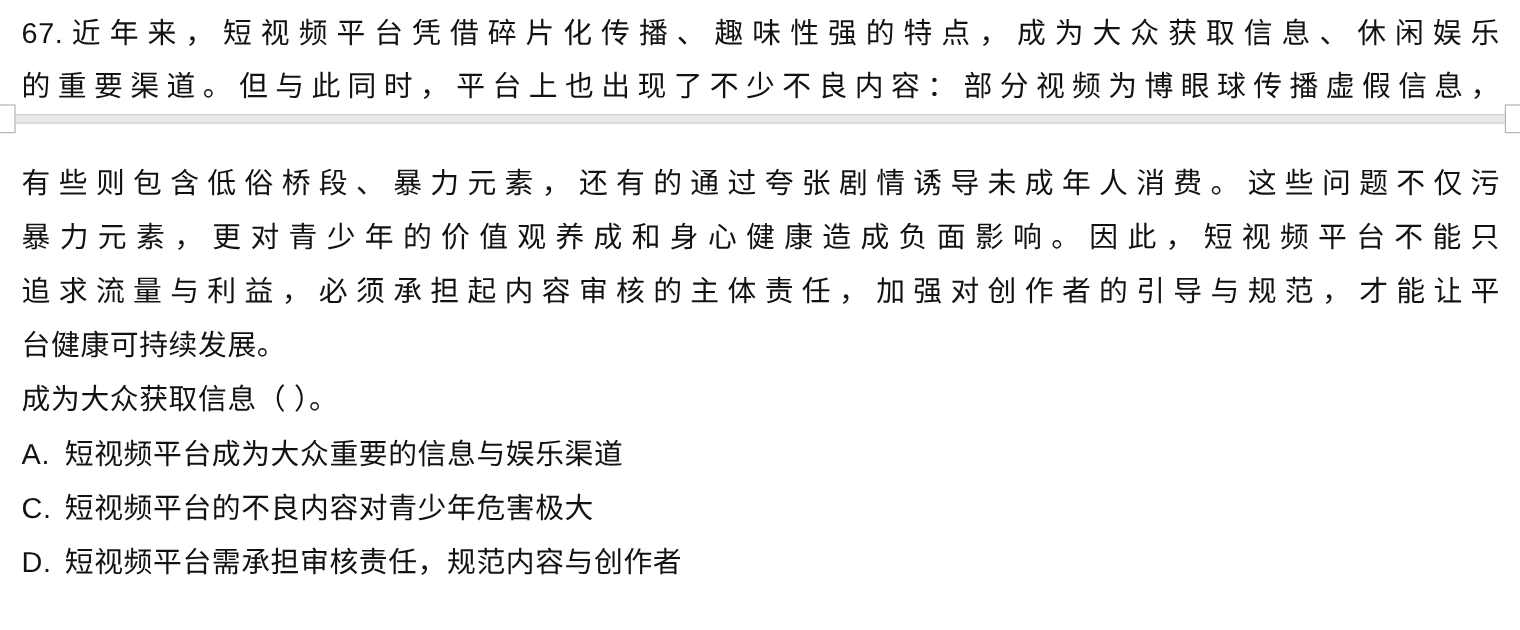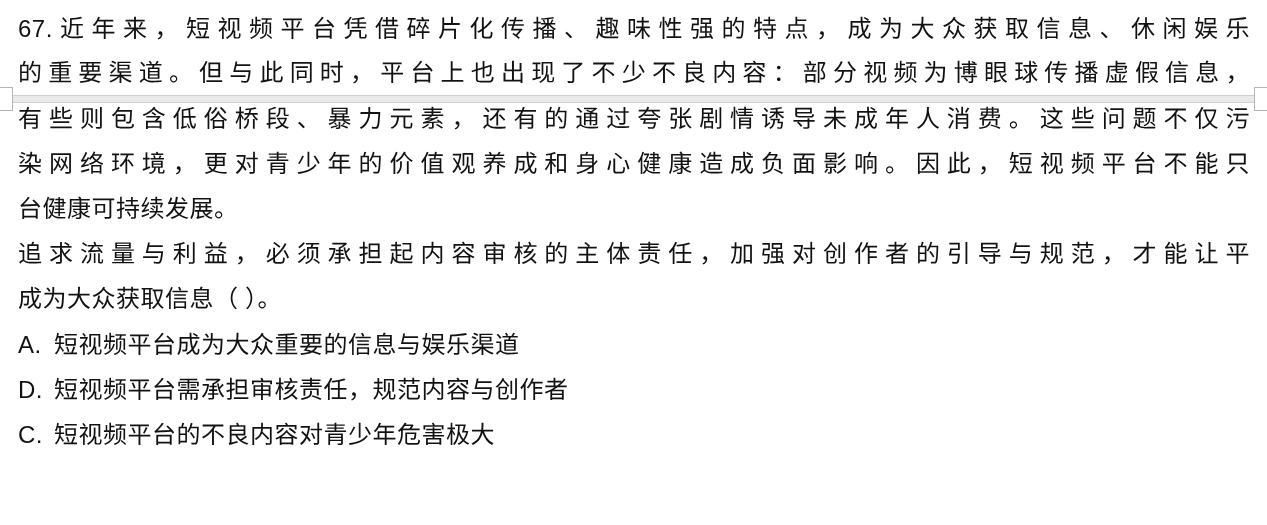--- a/index.html
+++ b/index.html
@@ -71,23 +71,23 @@
   <div class="line just"><span class="latin">67.</span><span>近年来，短视频平台凭借碎片化传播、趣味性强的特点，成为大众获取信息、休闲娱乐</span></div>
   <div class="line just">的重要渠道。但与此同时，平台上也出现了不少不良内容：部分视频为博眼球传播虚假信息，</div>
 </div>
 
 <div class="page-gap">
   <div class="gap-band"></div>
   <div class="page-corner corner-left"></div>
   <div class="page-corner corner-right"></div>
 </div>
 
-<div class="textcol" style="top:97px">
+<div class="textcol" style="top:132px">
   <div class="line just">有些则包含低俗桥段、暴力元素，还有的通过夸张剧情诱导未成年人消费。这些问题不仅污</div>
-  <div class="line just">染网络环境，更对青少年的价值观养成和身心健康造成负面影响。因此，短视频平台不能只</div>
+  <div class="line just">暴力元素，更对青少年的价值观养成和身心健康造成负面影响。因此，短视频平台不能只</div>
+  <div class="line just">追求流量与利益，必须承担起内容审核的主体责任，加强对创作者的引导与规范，才能让平</div>
   <div class="line">台健康可持续发展。</div>
-  <div class="line just">追求流量与利益，必须承担起内容审核的主体责任，加强对创作者的引导与规范，才能让平</div>
   <div class="line">成为大众获取信息（ ）。</div>
 
   <div class="line"><span class="opt-label">A.</span><span>短视频平台成为大众重要的信息与娱乐渠道</span></div>
+  <div class="line"><span class="opt-label">C.</span><span>短视频平台的不良内容对青少年危害极大</span></div>
   <div class="line"><span class="opt-label">D.</span><span>短视频平台需承担审核责任，规范内容与创作者</span></div>
-  <div class="line"><span class="opt-label">C.</span><span>短视频平台的不良内容对青少年危害极大</span></div>
 </div>
 
 </body></html>

